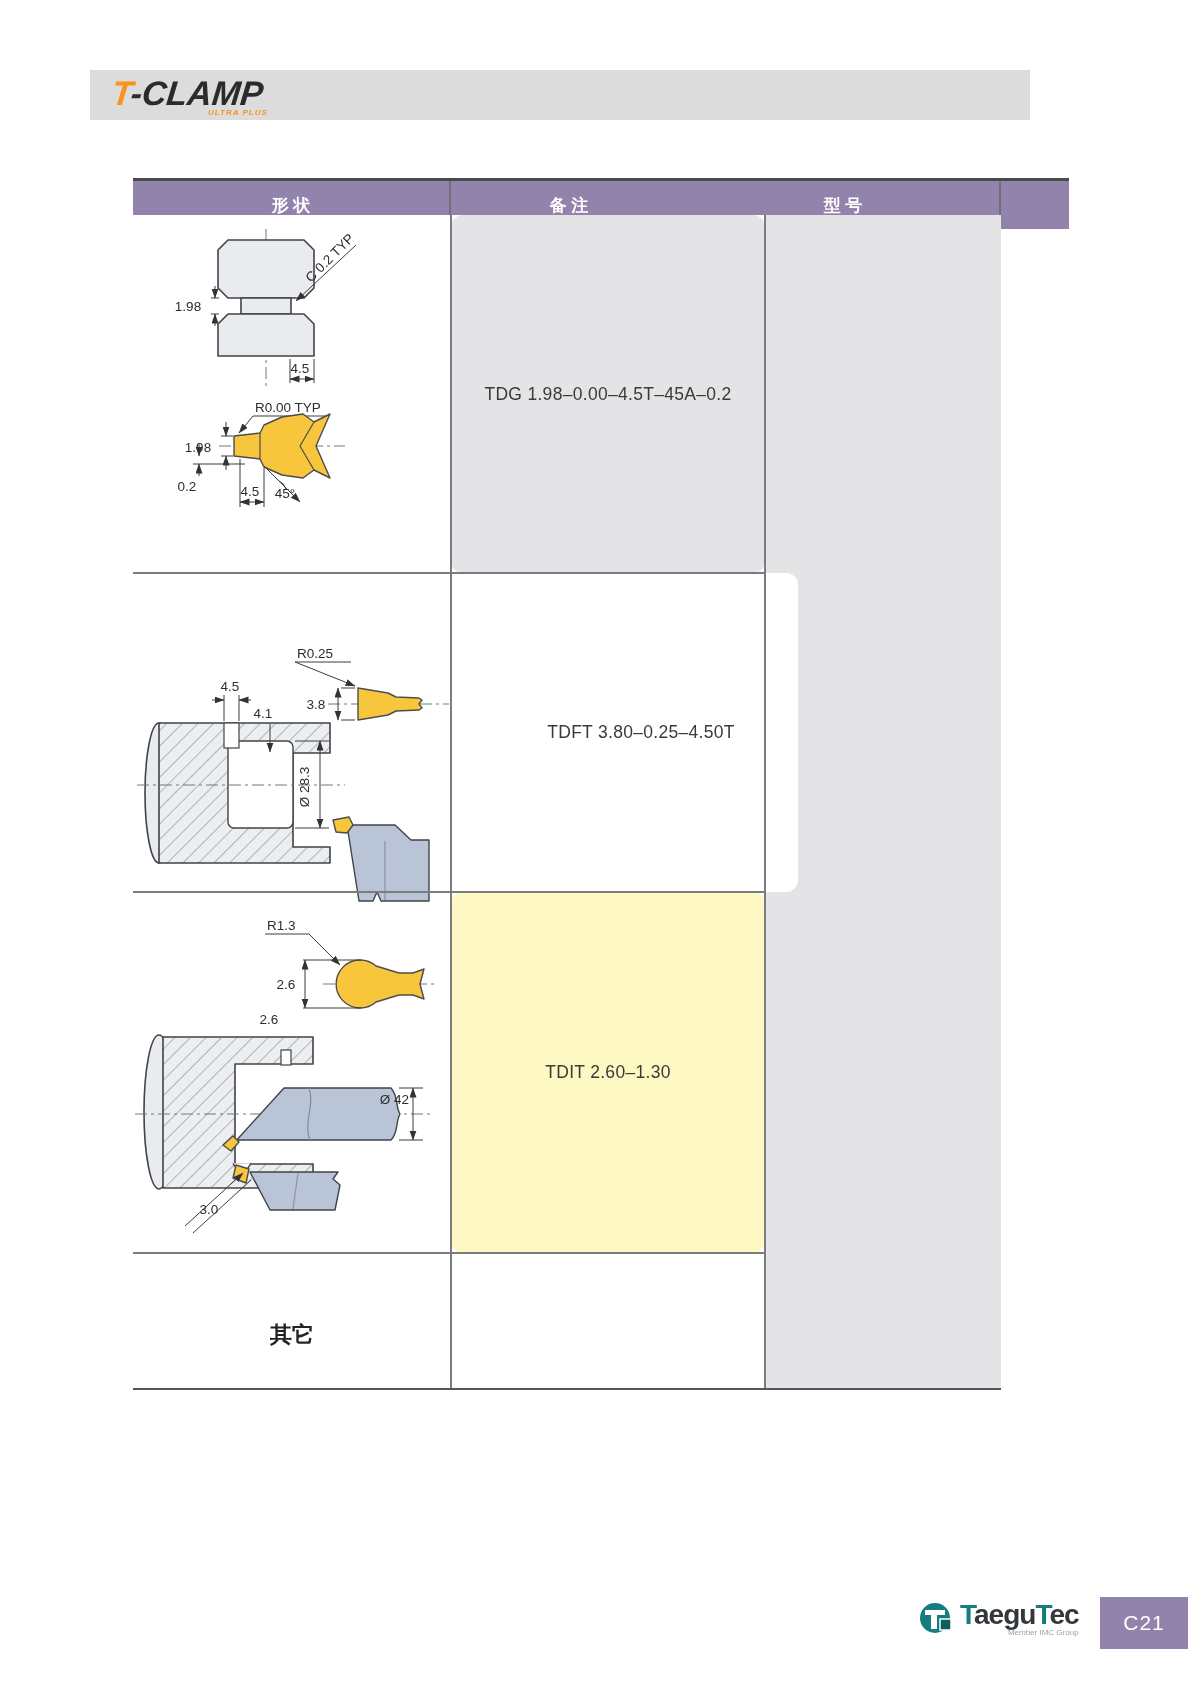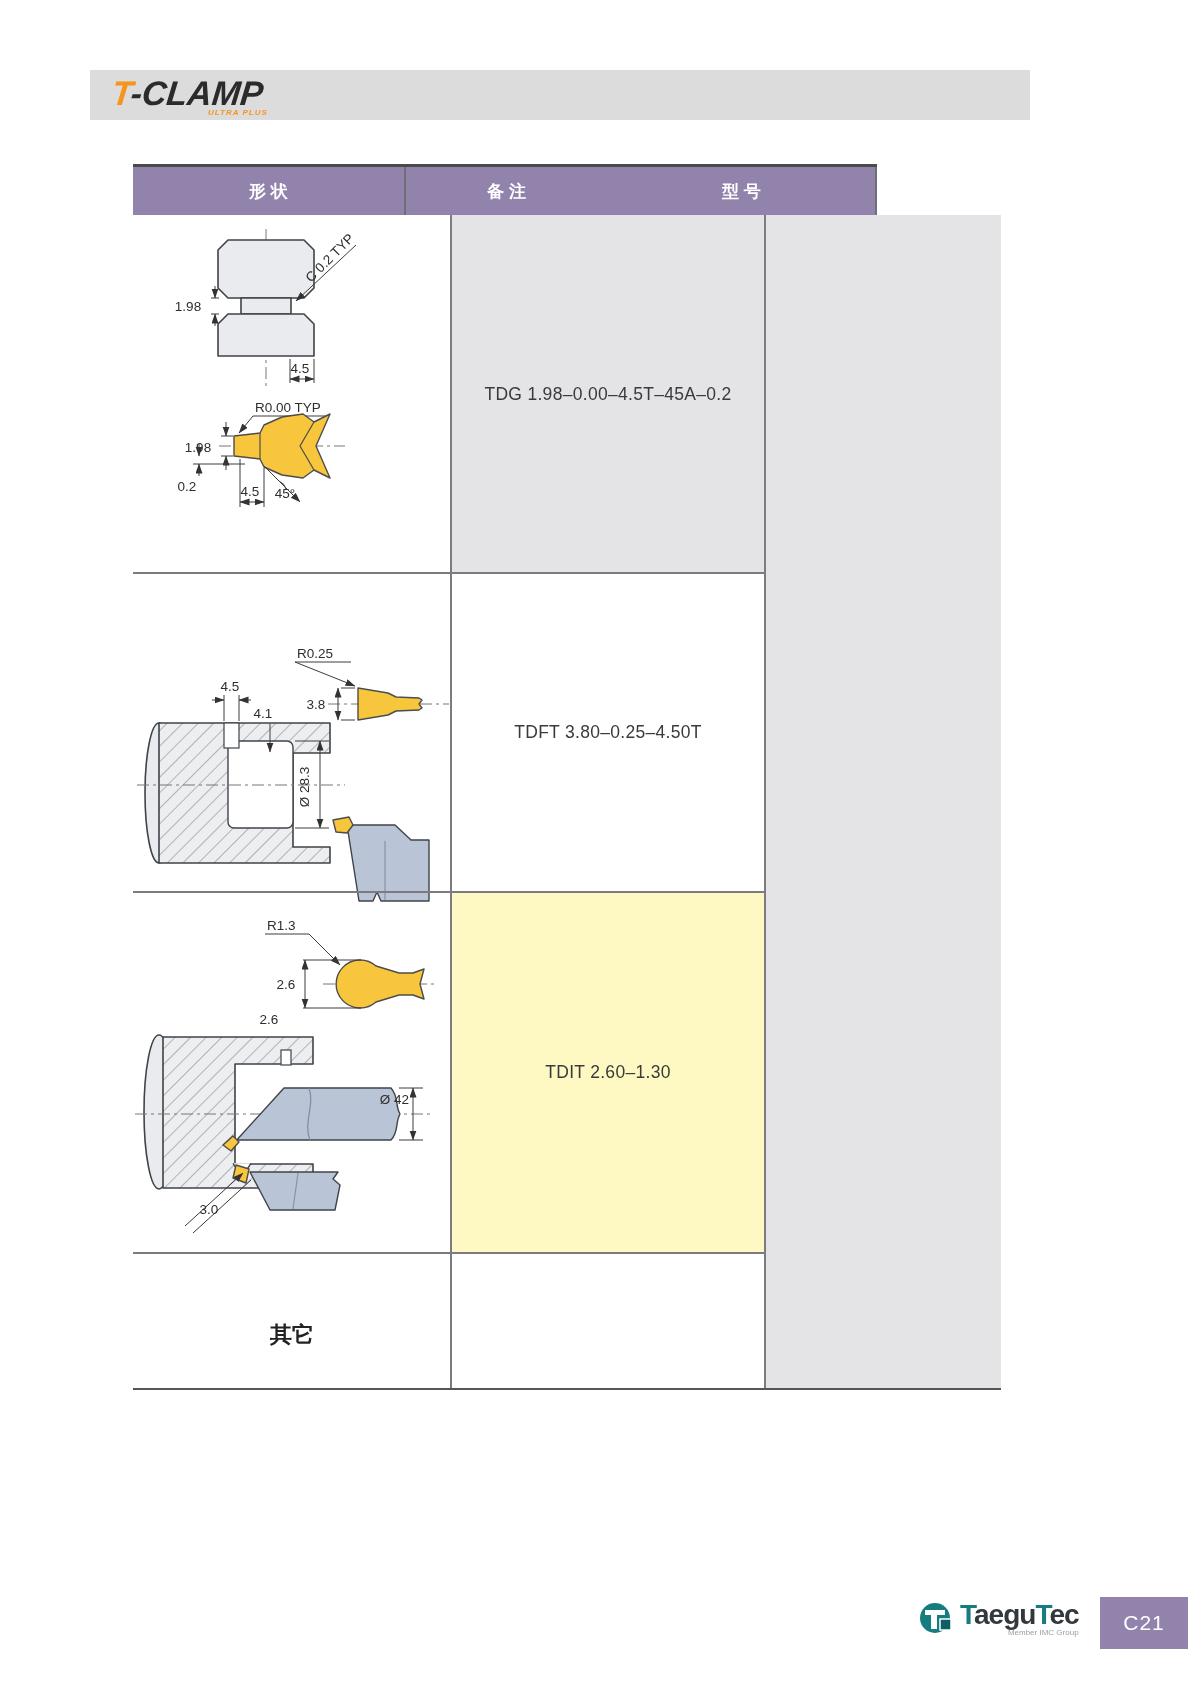--- a/index.html
+++ b/index.html
@@ -6,33 +6,33 @@
   .page{position:relative;width:1200px;height:1683px;background:#ffffff;overflow:hidden;
         font-family:"Liberation Sans",sans-serif;}
   
   .brandbar{position:absolute;left:90px;top:70px;width:940px;height:50px;background:#dcdcdc;}
   .logo{position:absolute;left:22px;top:4px;font-style:italic;font-weight:900;font-size:34px;
         letter-spacing:0px;transform:skewX(-6deg);color:#2b2b2b;}
   .logo .t{color:#f7941e;}
   .logo-sub{position:absolute;left:118px;top:38px;font-style:italic;font-weight:700;font-size:8px;
         color:#f7941e;letter-spacing:1px;}
   
-  .thead{position:absolute;left:133px;top:164px;width:744px;border-top:3px solid #4a4a4a;
+  .thead{position:absolute;left:133px;top:178px;width:936px;border-top:3px solid #4a4a4a;
          display:flex;background:#9283ad;height:48px;}
   .thead .hc{display:flex;align-items:center;justify-content:center;color:#ffffff;
          font-weight:700;font-size:17px;}
   .hc1{width:318px;border-right:2px solid #6f6f78;box-sizing:border-box;}
   .hc2{width:314px;border-right:2px solid #6f6f78;box-sizing:border-box;}
   .hc3{width:236px;}
   .tbody{position:absolute;left:133px;top:215px;width:868px;height:1175px;background:#ffffff;}
   .col3bg{position:absolute;left:632px;top:0;width:236px;height:1175px;background:#e4e4e6;}
   .c2cell{position:absolute;left:318px;width:314px;display:flex;align-items:center;
-          justify-content:center;font-size:17.5px;color:#3a3a3a;letter-spacing:.3px;}
+          justify-content:center;font-size:17.5px;color:#3a3a3a;letter-spacing:.3px;border-radius:12px;}
   .c2r1{top:0;height:358px;background:#e4e4e6;}
-  .c2r2{top:358px;height:319px;background:#ffffff;}
+  .c2r2{top:358px;height:319px;background:#ffffff;padding-left:33px;}
   .c2r3{top:677px;height:361px;background:#fef9c3;}
   .c2r4{top:1038px;height:137px;background:#ffffff;font-weight:700;font-size:18px;color:#222;}
   .c1cell{position:absolute;left:0;width:318px;}
   .c1r1{top:0;height:358px;}
   .c1r2{top:358px;height:319px;margin-top:28px;}
   .c1r3{top:677px;height:361px;}
   .c1r4{top:1038px;height:163px;display:flex;align-items:center;justify-content:center;
         font-weight:700;font-size:22px;color:#222;}
   .vline{position:absolute;top:0;width:2px;height:1175px;background:#7b7b80;}
   .hline{position:absolute;left:0;width:633px;height:2px;background:#7b7b80;}

